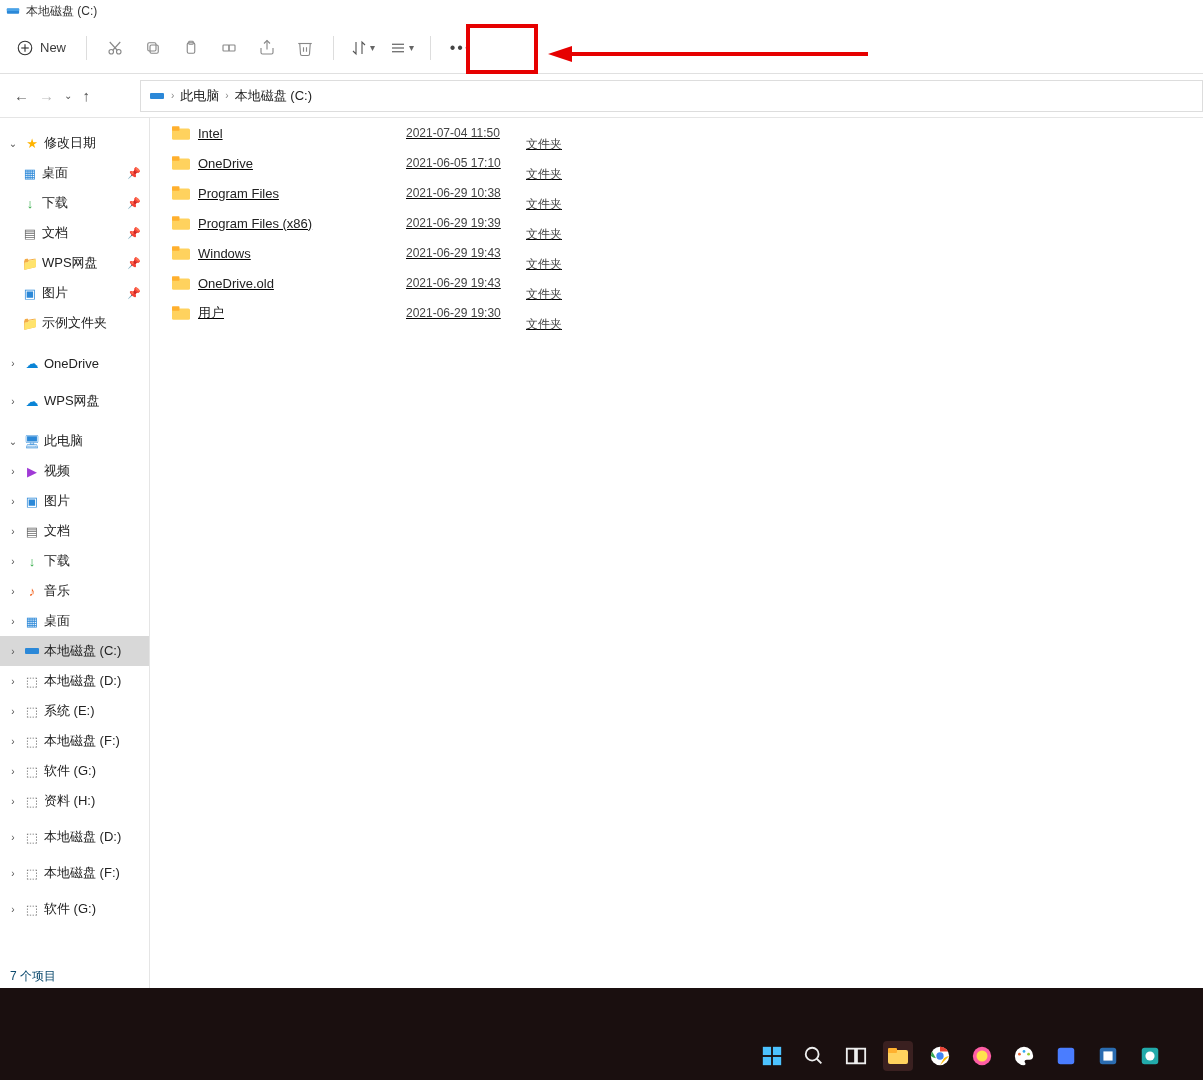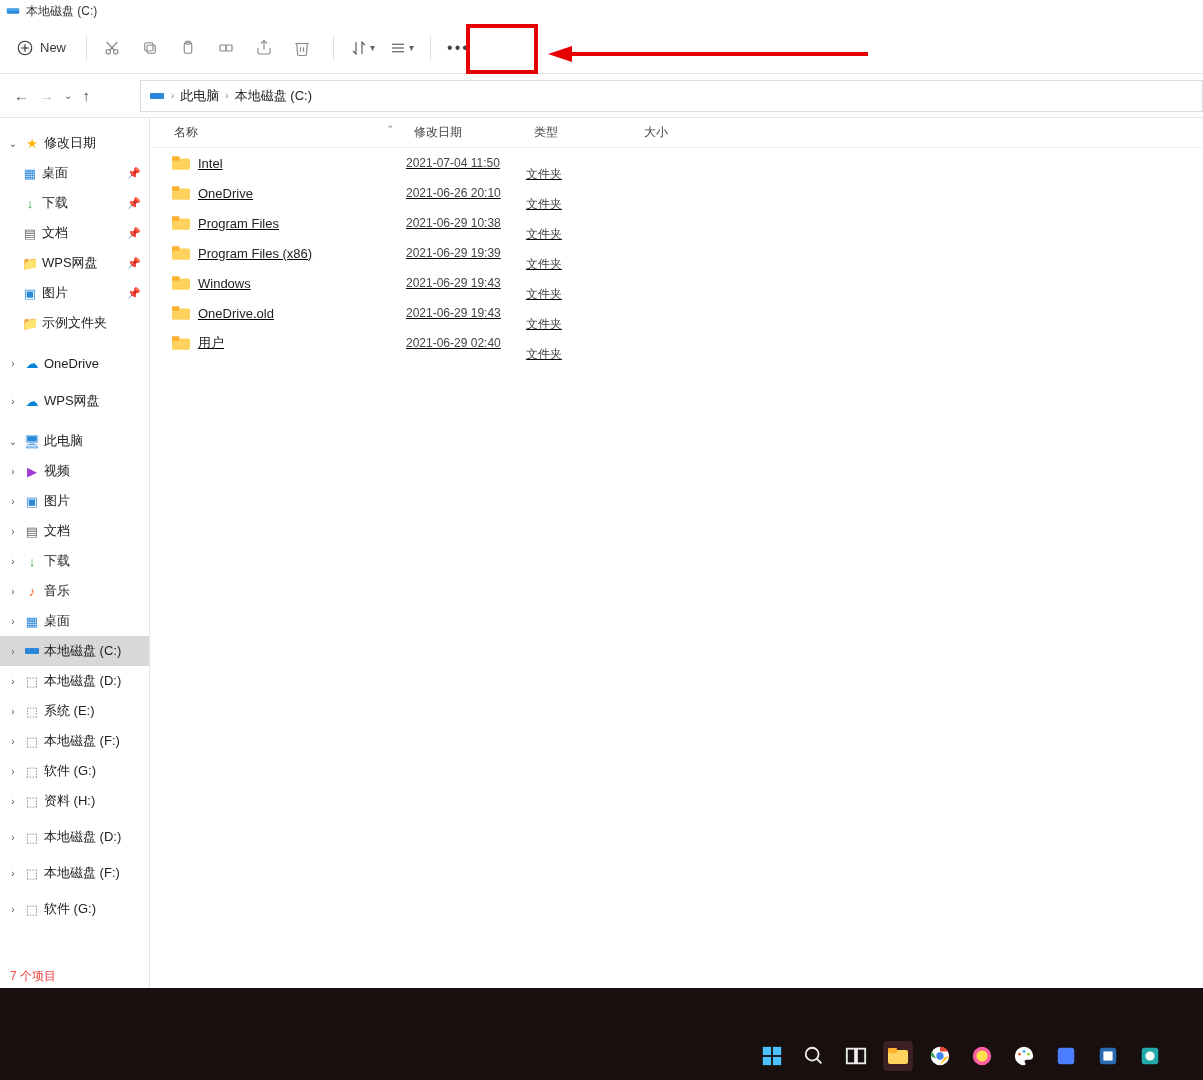--- a/index.html
+++ b/index.html
@@ -4,21 +4,21 @@
 <style>
 * { margin: 0; padding: 0; box-sizing: border-box; font-family: "Segoe UI", "Microsoft YaHei", sans-serif; }
 body { width: 1203px; height: 1080px; background: #fff; overflow: hidden; position: relative; }
 
 
 .titlebar { height: 22px; display: flex; align-items: center; padding-left: 6px; font-size: 12px; color: #333; }
 .titlebar .disk-icon { width: 14px; height: 14px; margin-right: 6px; display:inline-flex; align-items:center; justify-content:center;}
 
 
 .toolbar { height: 52px; display: flex; align-items: center; padding: 0 10px; border-bottom: 1px solid #e0e0e0; gap: 2px;}
-.toolbar .btn { height: 36px; min-width: 36px; display: inline-flex; align-items: center; border-radius: 4px; color: #3a3a3a; font-size: 13px; cursor: pointer; padding:0 6px;}
+.toolbar .btn { height: 36px; min-width: 36px; display: inline-flex; align-items: center; justify-content: center; border-radius: 4px; color: #3a3a3a; font-size: 13px; cursor: pointer; padding:0 6px;}
 .toolbar .btn svg { width: 18px; height: 18px; }
 .toolbar .btn-new { padding: 0 10px 0 6px; gap: 6px; }
 .toolbar .sep { width: 1px; height: 24px; background: #ddd; margin: 0 8px; }
 .toolbar .btn.faded { color:#888; }
 .chev-small { font-size:10px; margin-left:2px; color:#666;}
 
 
 .navrow { height: 44px; display: flex; align-items: center; border-bottom: 1px solid #e5e5e5; }
 .navrow .navbtns { width: 140px; display:flex; align-items:center; gap:10px; padding-left:14px; color:#555;}
 .navrow .navbtns span { cursor:pointer; font-size:15px;}
@@ -53,21 +53,21 @@
 
 .filelist { flex:1; overflow:auto; padding-left:16px;text-decoration:underline;}
 .file-row { display:flex; height:30px; align-items:center; font-size:13px; color:#222; cursor:pointer;}
 .file-row .fname{ width:240px; display:flex; align-items:center; gap:8px; padding-left:6px;}
 .file-row .fdate{ width:120px; color:#444; font-size:12px;}
 .file-row .ftype{ width:110px; color:#444; font-size:12px;margin-top:23px;}
 .file-row .fsize{ width:80px;}
 .folder-icon{ width:18px; height:14px;}
 
 
-.statusbar{ position:absolute; left:0; bottom:92px; height:24px; display:flex; align-items:center; padding-left:10px; font-size:12px; color:#ef4444;}
+.statusbar{ position:absolute; left:0; bottom:92px; height:24px; display:flex; align-items:center; padding-left:10px; font-size:12px; color:#0c4a6e;}
 
 
 .red-box{ position:absolute; left:466px; top:24px; width:72px; height:50px; border:4px solid #e60000; pointer-events:none;}
 .red-arrow{ position:absolute; left:548px; top:44px; width:320px; height:20px; pointer-events:none;}
 
 
 .taskbar{ position:absolute; left:0; bottom:0; width:100%; height:92px; background:#1a0f0f;}
 .taskbar-inner{ position:absolute; bottom:0; left:0; width:100%; height:48px; display:flex; align-items:center; justify-content:flex-end; gap:12px; padding-right:38px;}
 .tb-icon{ width:30px; height:30px; display:flex; align-items:center; justify-content:center; cursor:pointer; border-radius:4px;}
 .tb-icon.active{ background:#3a2020;}
@@ -323,26 +323,20 @@
       </div>
     <div style="height:6px"></div>
     <div class="side-item indent0">
         <span class="expand">›</span>
         <span class="side-icon ic-drive">⬚</span>
         <span>软件 (G:)</span>
       </div>
   </div>
 
   <div class="content">
-    <div class="col-headers">
-      <div class="col col-name"><span>名称</span><span class="sort-caret">⌃</span></div>
-      <div class="col col-date"><span>修改日期</span></div>
-      <div class="col col-type"><span>类型</span></div>
-      <div class="col col-size"><span>大小</span></div>
-    </div>
     <div class="filelist" id="filelist">
         <div class="file-row">
     <div class="fname">
             <svg class="folder-icon" viewBox="0 0 24 18">
               <rect x="0" y="3" width="24" height="15" rx="2" fill="#ffd25e"></rect>
               <rect x="0" y="0" width="10" height="6" rx="1" fill="#ffb02e"></rect>
             </svg>
             <span>Intel</span>
           </div>
     <div class="fdate">2021-07-04 11:50</div>
@@ -350,21 +344,21 @@
     <div class="fsize"></div>
         </div>
         <div class="file-row">
     <div class="fname">
             <svg class="folder-icon" viewBox="0 0 24 18">
               <rect x="0" y="3" width="24" height="15" rx="2" fill="#ffd25e"></rect>
               <rect x="0" y="0" width="10" height="6" rx="1" fill="#ffb02e"></rect>
             </svg>
             <span>OneDrive</span>
           </div>
-    <div class="fdate">2021-06-26 20:10</div>
+    <div class="fdate">2021-06-05 17:10</div>
     <div class="ftype">文件夹</div>
     <div class="fsize"></div>
         </div>
         <div class="file-row">
     <div class="fname">
             <svg class="folder-icon" viewBox="0 0 24 18">
               <rect x="0" y="3" width="24" height="15" rx="2" fill="#ffd25e"></rect>
               <rect x="0" y="0" width="10" height="6" rx="1" fill="#ffb02e"></rect>
             </svg>
             <span>Program Files</span>
@@ -410,21 +404,21 @@
     <div class="fsize"></div>
         </div>
         <div class="file-row">
     <div class="fname">
             <svg class="folder-icon" viewBox="0 0 24 18">
               <rect x="0" y="3" width="24" height="15" rx="2" fill="#ffd25e"></rect>
               <rect x="0" y="0" width="10" height="6" rx="1" fill="#ffb02e"></rect>
             </svg>
             <span>用户</span>
           </div>
-    <div class="fdate">2021-06-29 02:40</div>
+    <div class="fdate">2021-06-29 19:30</div>
     <div class="ftype">文件夹</div>
     <div class="fsize"></div>
         </div>
       </div>
   </div>
 </div>
 
 <div class="statusbar">
   <span>7 个项目</span>
 </div>

